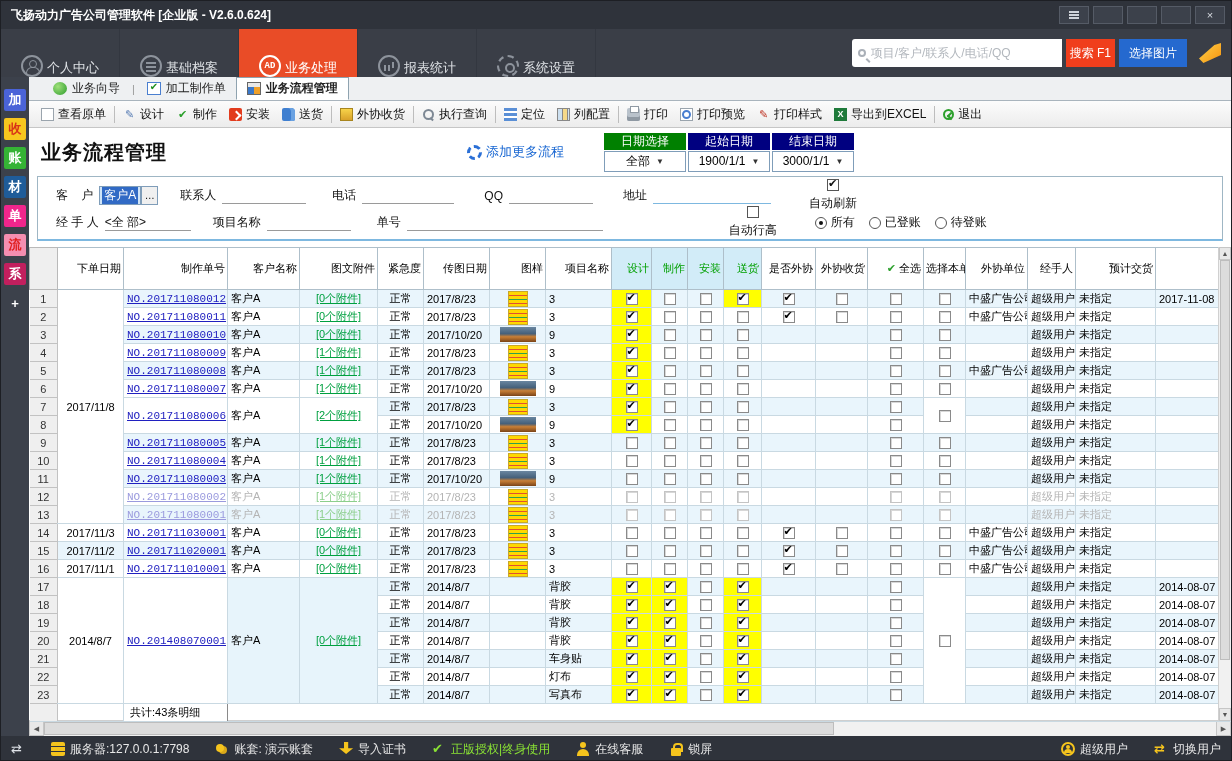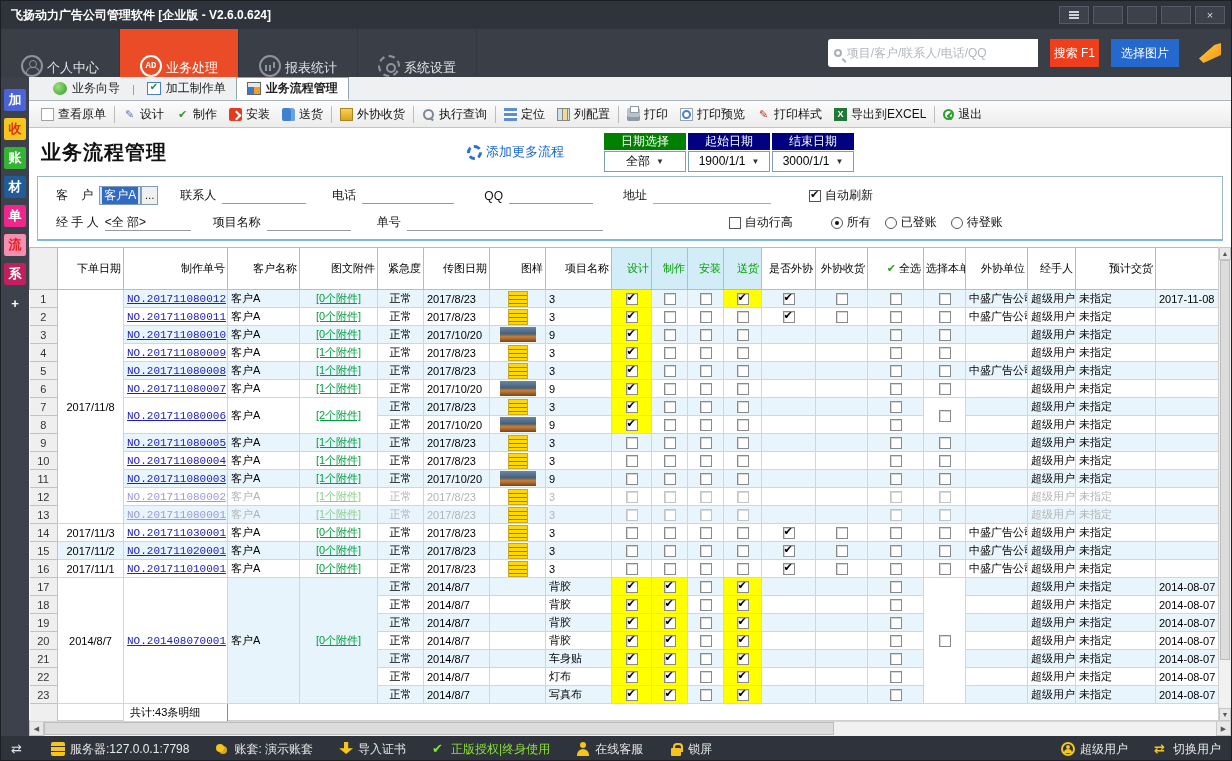--- a/index.html
+++ b/index.html
@@ -22,21 +22,21 @@
   .nav-item.active { background:#e94c27; color:#fff; }
   .nav-ic { width:22px; height:22px; border:2px solid #8d939c; border-radius:50%; position:relative; flex:0 0 auto; }
   .nav-item.active .nav-ic { border-color:#fff; color:#fff; font-size:9px; font-weight:bold; display:flex; align-items:center; justify-content:center; }
   .person-icon::before { content:""; position:absolute; left:6px; top:3px; width:6px; height:6px; border:1.5px solid #8d939c; border-radius:50%; }
   .person-icon::after { content:""; position:absolute; left:3px; top:10px; width:12px; height:6px; border:1.5px solid #8d939c; border-bottom:none; border-radius:6px 6px 0 0; }
   .archive-icon::before { content:""; position:absolute; left:4px; top:5px; width:10px; height:2px; background:#8d939c; box-shadow:0 4px 0 #8d939c,0 8px 0 #8d939c; }
   .chart-icon::before { content:""; position:absolute; left:4px; bottom:4px; width:2px; height:6px; background:#8d939c; box-shadow:4px 0 0 #8d939c,8px -3px 0 #8d939c; }
   .hr-icon::before { content:""; position:absolute; left:6px; top:5px; width:2px; height:8px; background:#8d939c; box-shadow:4px 0 0 #8d939c; }
   .settings-icon { border-style:dashed; }
   .settings-icon::before { content:""; position:absolute; left:6px; top:6px; width:6px; height:6px; border:2px solid #8d939c; border-radius:50%; }
-  .nav-right { margin-left:auto; display:flex; align-items:center; padding-right:10px; gap:12px; }
+  .nav-right { margin-left:auto; display:flex; align-items:center; padding-right:10px; gap:4px; }
   .searchbox { display:flex; align-items:center; width:210px; height:28px; background:#fff; border-radius:3px 0 0 3px; padding:0 6px; gap:5px; }
   .mag { width:8px; height:8px; border:2px solid #aab0b8; border-radius:50%; position:relative; flex:0 0 auto; }
   .mag::after { content:""; position:absolute; left:7px; top:7px; width:5px; height:2px; background:#aab0b8; transform:rotate(45deg); transform-origin:0 0; }
   .searchbox input { border:none; outline:none; width:100%; font-size:12px; color:#333; font-family:inherit; }
   .searchbox input::placeholder { color:#b2b7bd; }
   .btn-search { height:28px; padding:0 4px; background:#f03e1c; color:#fff; border:none; font-size:12px; font-family:inherit; cursor:default; }
   .btn-pickimg { height:28px; padding:0 10px; background:#2569cf; color:#fff; border:none; font-size:12px; font-family:inherit; cursor:default; }
   .horn { width:22px; height:20px; margin-left:8px; background:linear-gradient(135deg,#ffd24a,#f5930f); clip-path:polygon(100% 0,100% 60%,20% 100%,0 78%,70% 10%); }
 
   
@@ -97,21 +97,21 @@
 
   
   .filterbox { margin:0 8px 6px 8px; border:1px solid #9fb6c4; border-bottom:2px solid #7db8e0; background:#fff; padding:8px 10px 6px 18px; }
   .frow { display:flex; align-items:center; height:21px; margin-bottom:6px; font-size:12px; color:#111; }
   .flabel { white-space:pre; }
   .finput { display:inline-block; height:17px; border-bottom:1px solid #9a9a9a; margin-left:6px; font-size:12px; }
   .finput.blue { border-bottom-color:#7db8e0; }
   .selbox { display:inline-flex; height:19px; border:1px solid #7f9db9; background:#cfe4f7; margin-left:6px; align-items:center; padding:0 2px; }
   .selbox .selval { background:#316ac5; color:#fff; padding:0 2px; font-size:12px; }
   .dots { width:17px; height:19px; border:1px solid #7f9db9; background:#f0f0f0; font-size:10px; line-height:10px; cursor:default; }
-  .fcheck { display:flex; align-items:center; gap:4px; }
+  .fcheck { display:flex; align-items:center; gap:4px;flex-direction:column; }
   .cbsq { width:12px; height:12px; border:1px solid #555; background:#fff; display:inline-block; position:relative; }
   .cbsq.ck::before { content:"✔"; position:absolute; left:0px; top:-3px; font-size:11px; color:#111; }
   .radio { width:12px; height:12px; border:1px solid #555; border-radius:50%; background:#fff; display:inline-block; position:relative; }
   .radio.on::before { content:""; position:absolute; left:3px; top:3px; width:4px; height:4px; border-radius:50%; background:#111; }
   .rgroup { display:flex; align-items:flex-start; gap:14px; }
   .ritem { display:flex; align-items:center; gap:4px; }
 
   
   .tablewrap { position:relative; overflow:hidden; height:488px; }
   table { border-collapse:collapse; table-layout:fixed; font-size:11px; }
@@ -194,20 +194,24 @@
         </div>
         <div class="wbtn">×</div>
       </div>
   </div>
 
   <div class="navbar">
     <div class="nav-items" id="nav">
         <div class="nav-item">
           <span class="nav-ic person-icon"></span>
           <span class="nav-lb">个人中心</span>
+        </div>
+        <div class="nav-item">
+          <span class="nav-ic archive-icon"></span>
+          <span class="nav-lb">基础档案</span>
         </div>
         <div class="nav-item active">
           <span class="nav-ic ad-icon">AD</span>
           <span class="nav-lb">业务处理</span>
         </div>
         <div class="nav-item">
           <span class="nav-ic chart-icon"></span>
           <span class="nav-lb">报表统计</span>
         </div>
         <div class="nav-item">

